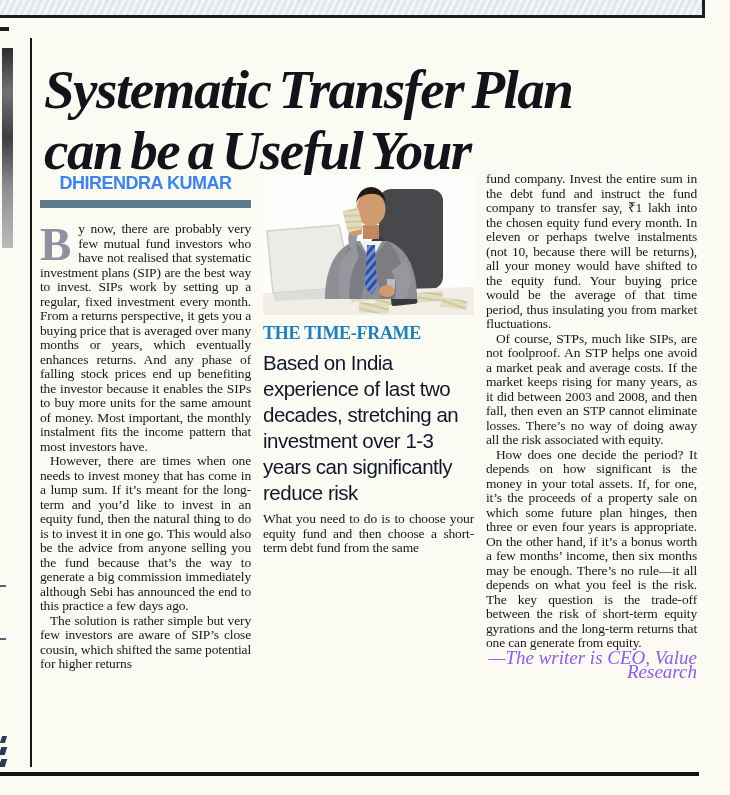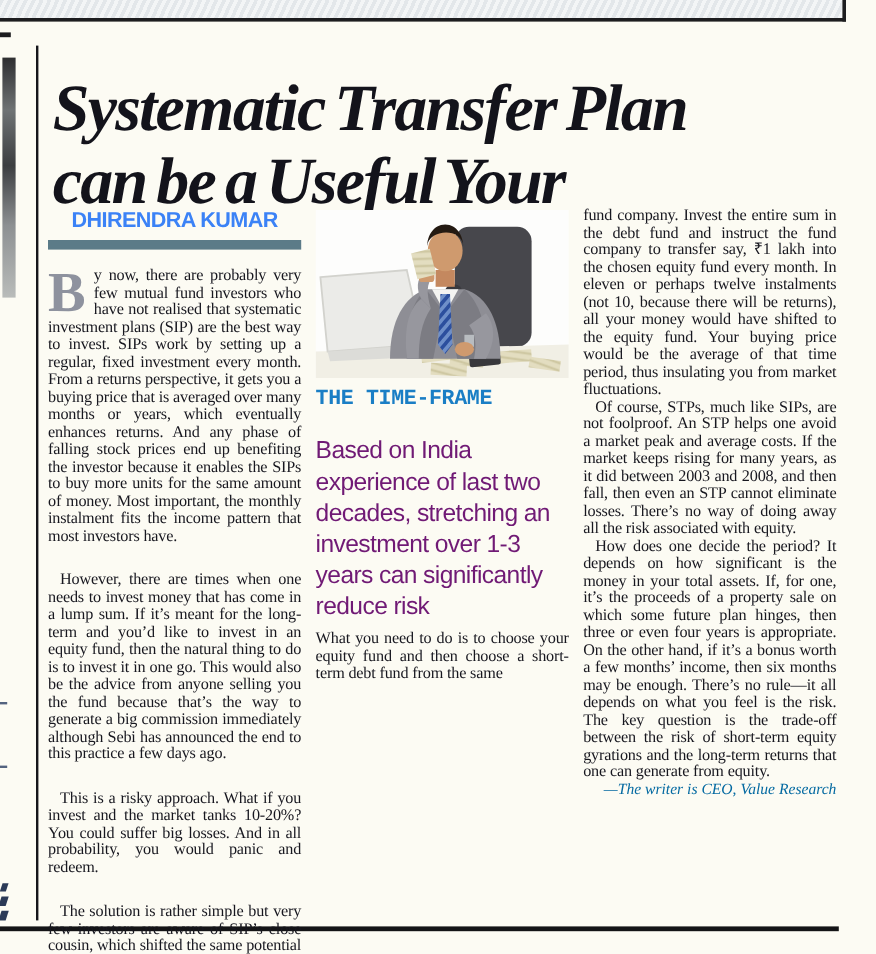--- a/index.html
+++ b/index.html
@@ -37,34 +37,34 @@
   .col{width:211px;flex:0 0 211px;}
 
   .byline{font-family:"Liberation Sans",sans-serif;font-weight:700;font-size:18px;
     letter-spacing:-0.5px;color:#3b82f6;text-align:center;margin:1px 0 0;}
   .byline-rule{height:8px;background:#5b7b88;margin:6px 0 14px;}
 
   .col-body p{margin:0;text-align:justify;font-family:"Liberation Serif",serif;
     font-size:13.5px;line-height:14.5px;letter-spacing:-0.15px;color:#17171f;
     hyphens:auto;-webkit-hyphens:auto;}
   .col-body p + p{text-indent:10px;}
-  .col-body.cont p{text-indent:10px;margin-top:22px;}
+  .col-body.cont p{text-indent:10px;}
 
   .dropcap{float:left;font-family:"Liberation Serif",serif;font-weight:700;
     font-size:47px;line-height:38px;color:#8e929e;padding:3px 7px 0 0;}
 
   .photo{width:211px;height:140px;margin:3px 0 0;display:block;}
 
-  .kicker{font-family:Liberation Mono, monospace;font-weight:700;font-size:18px;
-    line-height:20px;letter-spacing:-0.3px;color:#1a7ec5;margin:8px 0 20px;}
+  .kicker{font-family:Liberation Serif, serif;font-weight:700;font-size:18px;
+    line-height:20px;letter-spacing:-0.3px;color:#1a7ec5;margin:8px 0 7px;}
   .quote{font-family:"Liberation Sans",sans-serif;font-weight:400;font-size:20.5px;
-    line-height:26px;letter-spacing:-0.5px;color:#701a75;margin:0 0 6px;}
+    line-height:26px;letter-spacing:-0.5px;color:#0f172a;margin:0 0 6px;}
 
-  .attribution{font-family:"Liberation Serif",serif;font-style:italic;font-size:13px;
-    line-height:14.5px;color:#0369a1;text-align:right;margin:0;}
+  .attribution{font-family:"Liberation Serif",serif;font-style:italic;font-size:19px;
+    line-height:14.5px;color:#8b5cf6;text-align:right;margin:0;}
 </style>
 </head>
 <body>
 
 <div class="page">
 
   <div class="top-band"></div>
   <div class="edge-dash"></div>
   <div class="edge-photo"></div>
   <div class="edge-vrule"></div>
@@ -83,21 +83,20 @@
   <div class="columns">
 
     <div class="col">
       <p class="byline">DHIRENDRA KUMAR</p>
       <div class="byline-rule"></div>
       <div class="col-body">
         <p><span class="dropcap">B</span><span>y now, there are probably very few mutual fund investors who have not realised that systematic investment plans (SIP) are the best way to invest. SIPs work by setting up a regular, fixed investment every month. From a returns perspective, it gets you a buying price that is averaged over many months or years, which eventually enhances returns. And any phase of falling stock prices end up benefiting the investor because it enables the SIPs to buy more units for the same amount of money. Most important, the monthly instalment fits the income pattern that most investors have.</span></p>
       </div>
       <div class="col-body cont">
           <p>However, there are times when one needs to invest money that has come in a lump sum. If it’s meant for the long-term and you’d like to invest in an equity fund, then the natural thing to do is to invest it in one go. This would also be the advice from anyone selling you the fund because that’s the way to generate a big commission immediately although Sebi has announced the end to this practice a few days ago.</p>
-          <p>This is a risky approach. What if you invest and the market tanks 10-20%? You could suffer big losses. And in all probability, you would panic and redeem.</p>
           <p>The solution is rather simple but very few investors are aware of SIP’s close cousin, which shifted the same potential for higher returns</p>
         </div>
     </div>
 
     <div class="col">
       <div class="col-body">
         </div>
 
       <svg class="photo" viewBox="0 0 211 140" aria-hidden="true">
         <defs>

